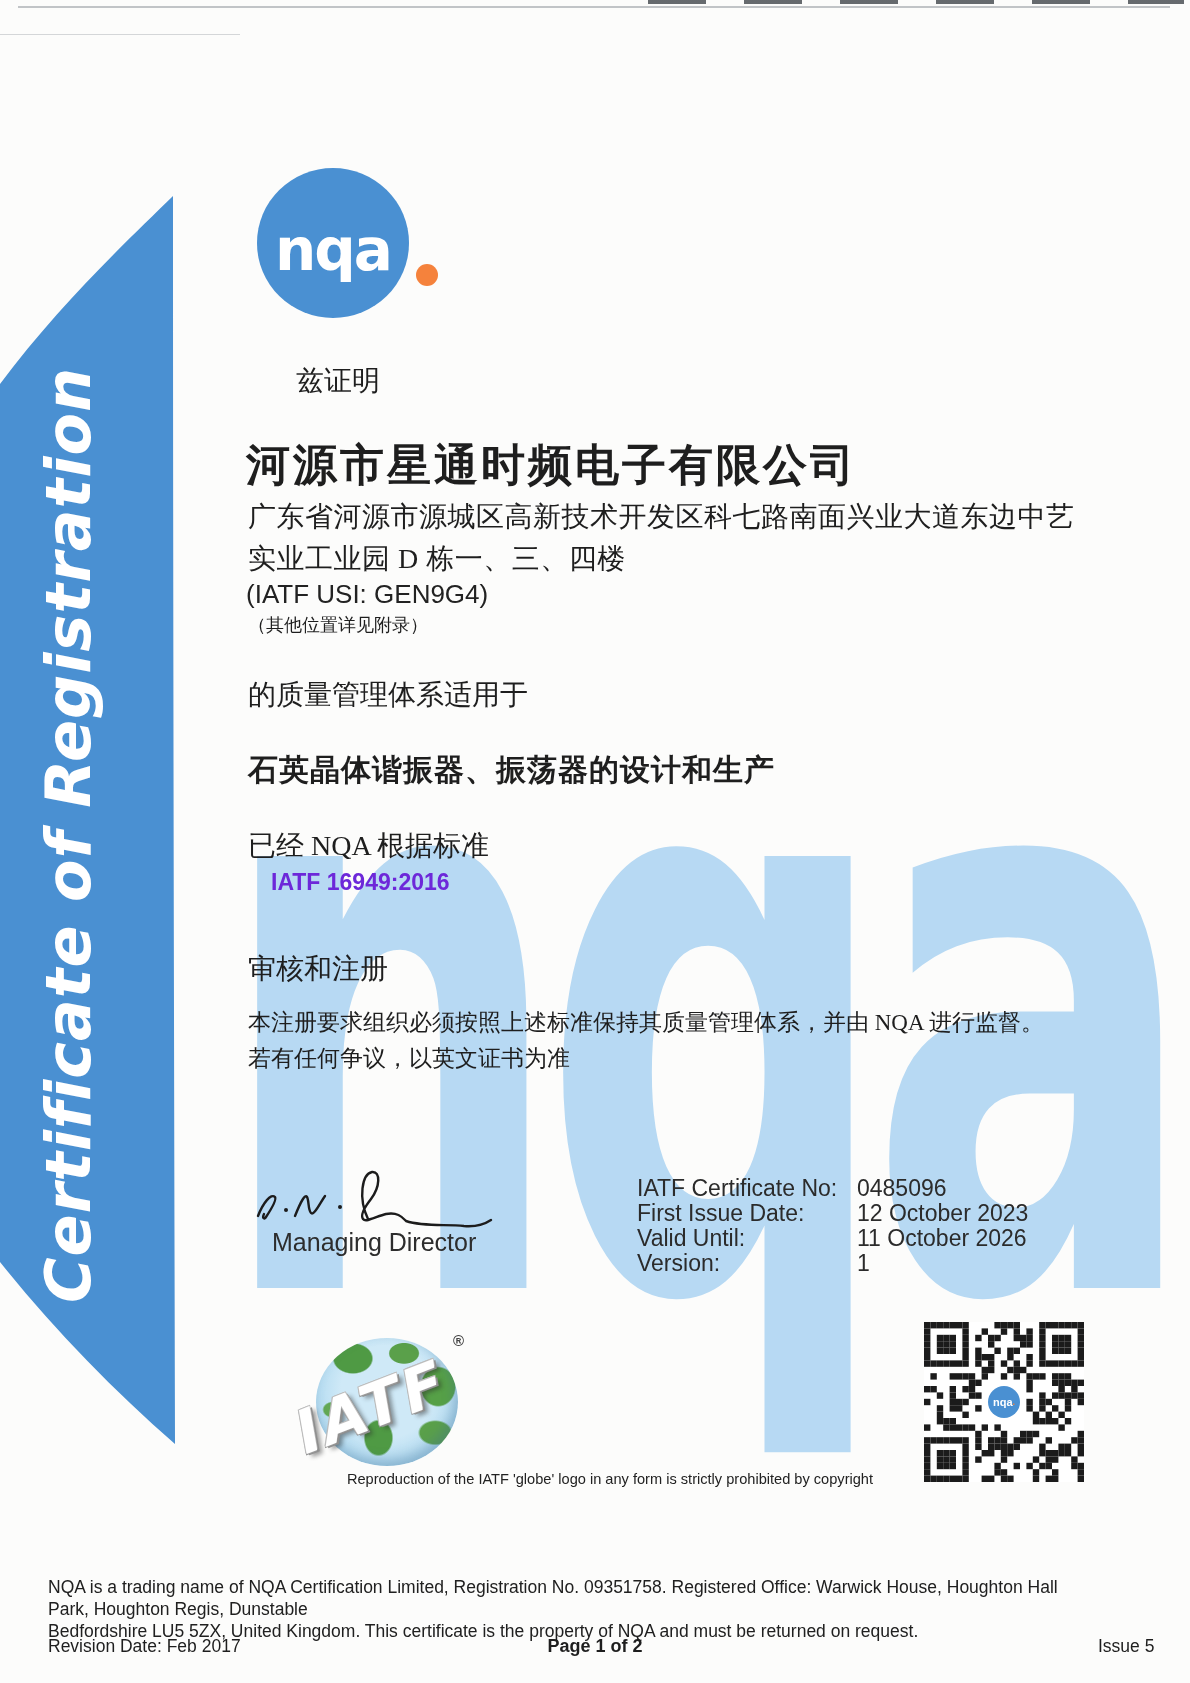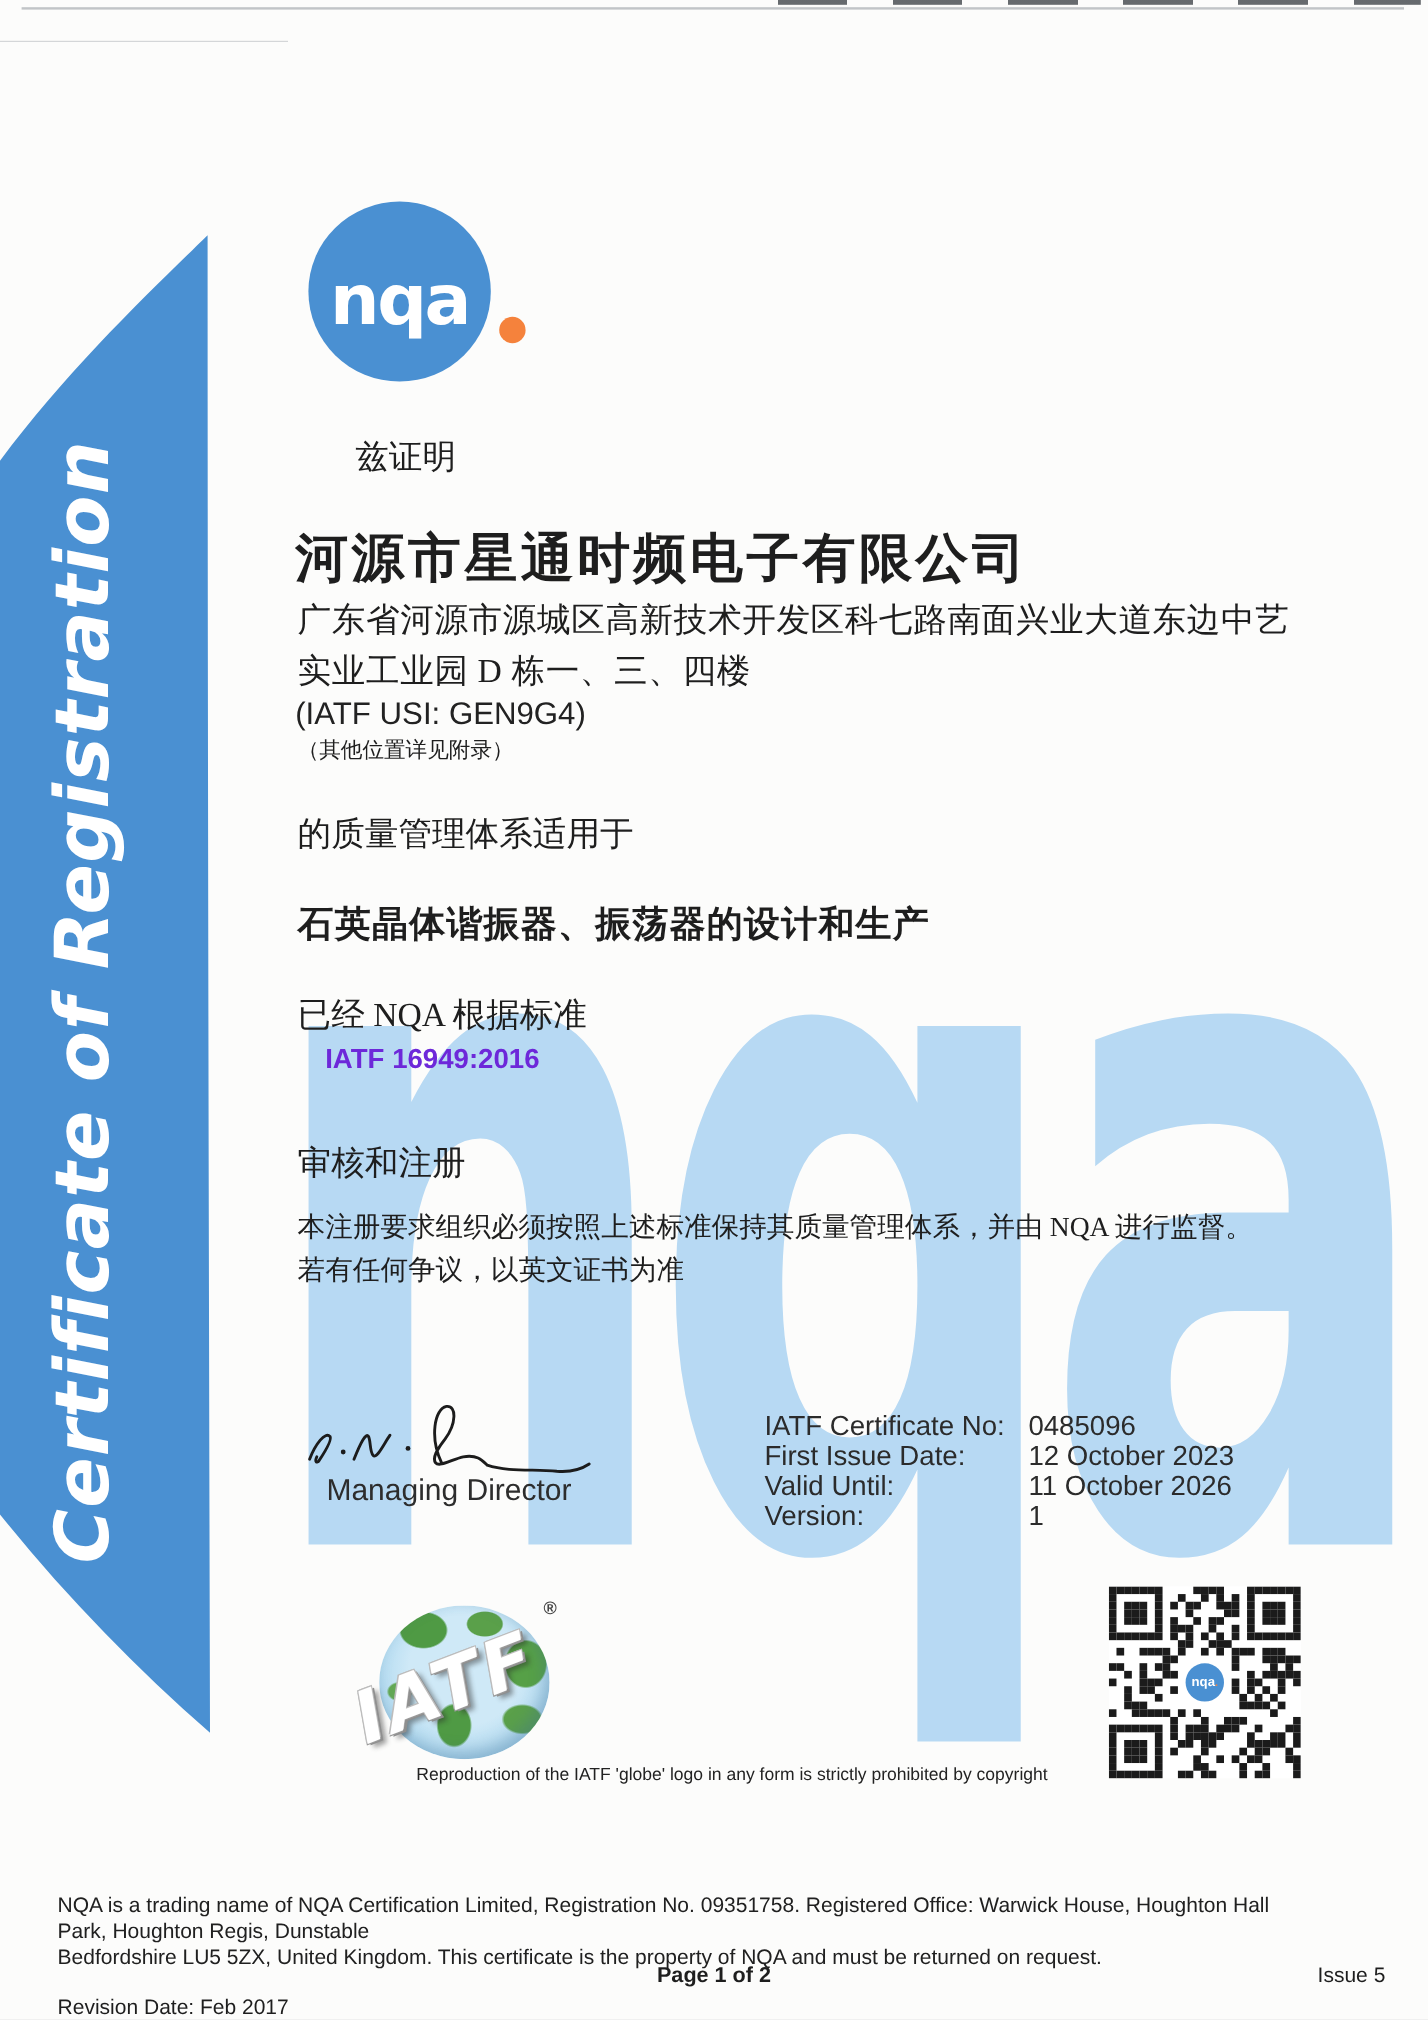--- a/index.html
+++ b/index.html
@@ -91,21 +91,21 @@
   .qr{left:924px;top:1322px;width:160px;height:160px;background:#fff;}
   .qr svg{display:block;}
   .qr-center{position:absolute;left:61px;top:61px;width:38px;height:38px;border-radius:50%;
     background:#fff;display:flex;align-items:center;justify-content:center;}
   .qr-center .disc{width:32px;height:32px;border-radius:50%;background:var(--brand-blue,#4a90d2);
     color:#fff;font-size:11px;font-weight:bold;display:flex;align-items:center;justify-content:center;}
   .qr-center .disc i{font-style:normal;color:var(--brand-orange,#f5823c);font-size:9px;}
 
   
   .legal{left:48px;top:1576px;width:1040px;font-size:17.5px;line-height:22px;color:#202020;}
-  .rev{left:48px;top:1636px;font-size:17.5px;margin-top:26px;}
+  .rev{left:48px;top:1636px;font-size:17.5px;}
   .pageno{left:35px;top:1636px;width:1120px;text-align:center;font-size:18px;font-weight:bold;}
   .issue{left:1098px;top:1636px;font-size:17.5px;}
 </style>
 </head>
 <body>
 
 <div class="page">
 
   <div class="scan-line-top"></div>
   <div class="scan-mark-tr"></div>

